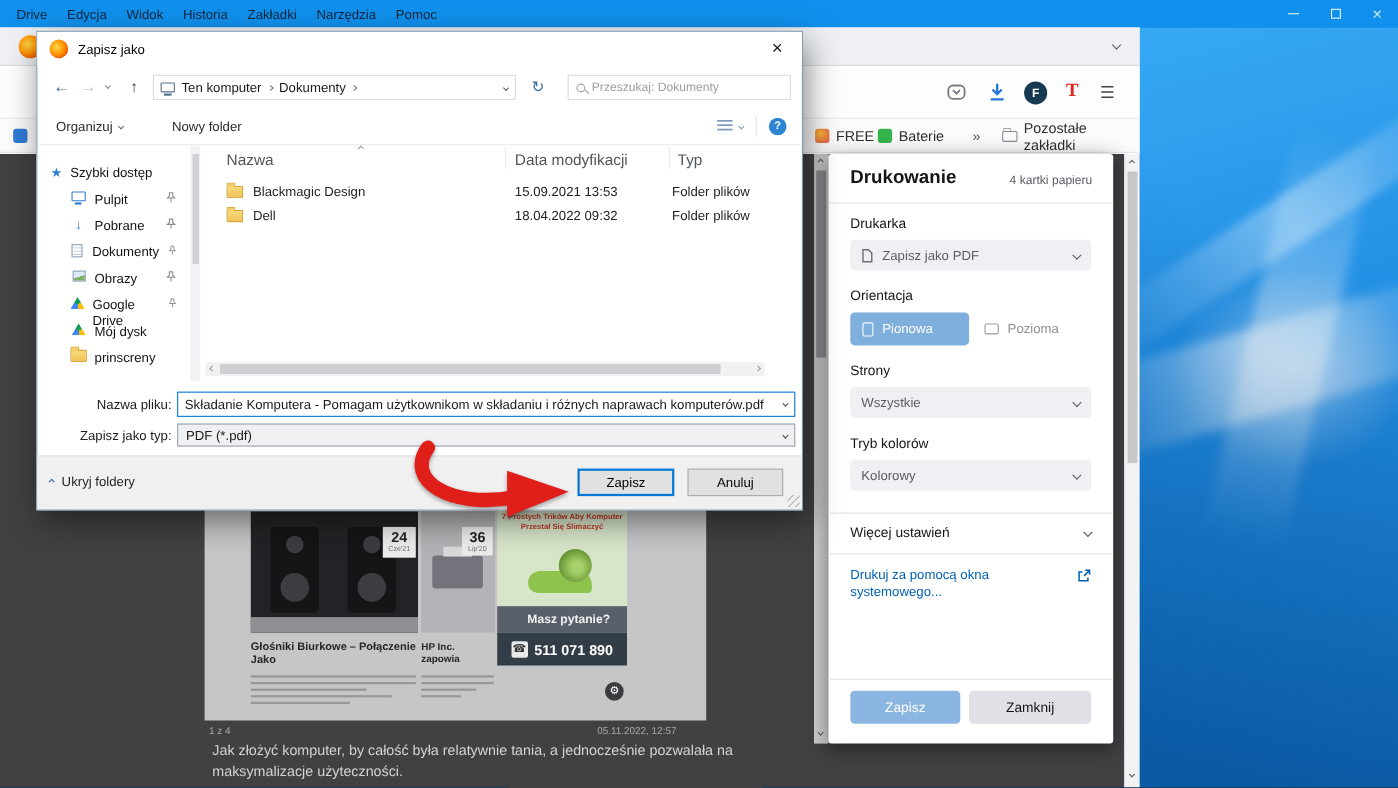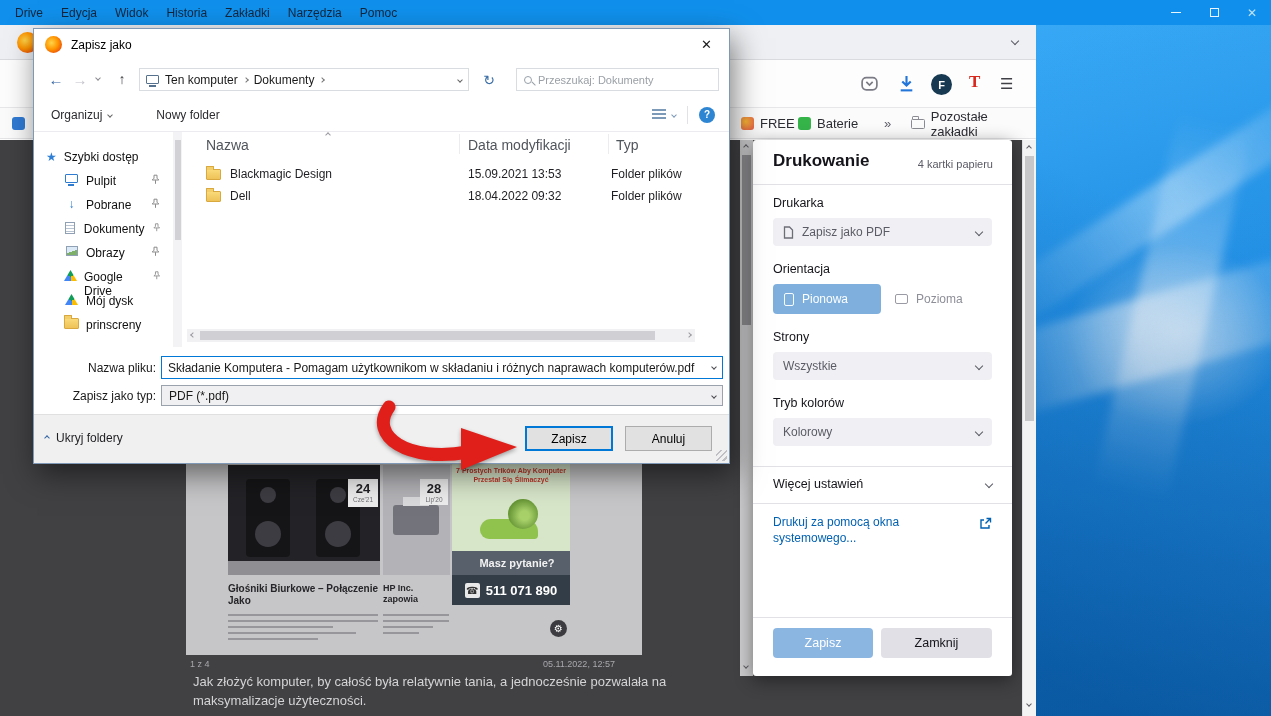--- a/index.html
+++ b/index.html
@@ -245,21 +245,21 @@
         <span class="spk" style="left:88px"></span>
         <div class="desk"></div>
         <div class="badge" style="right:2px; width:30px; height:28px; padding-top:2px">
           <div class="bnum">24</div>
           <div class="bsub">Cze'21</div>
         </div>
       </div>
       <div class="thumb2">
         <span class="printer"></span>
         <div class="badge" style="right:2px; width:28px; height:26px; padding-top:2px">
-          <div class="bnum">28</div>
+          <div class="bnum">36</div>
           <div class="bsub">Lip'20</div>
         </div>
       </div>
       <div class="ad">
         <div class="ad-top">
           <div class="ad-head">7 Prostych Trików Aby Komputer Przestał Się Ślimaczyć</div>
           <span class="snail-body"></span>
           <span class="snail-shell"></span>
         </div>
         <div class="ad-mid">Masz pytanie?</div>

